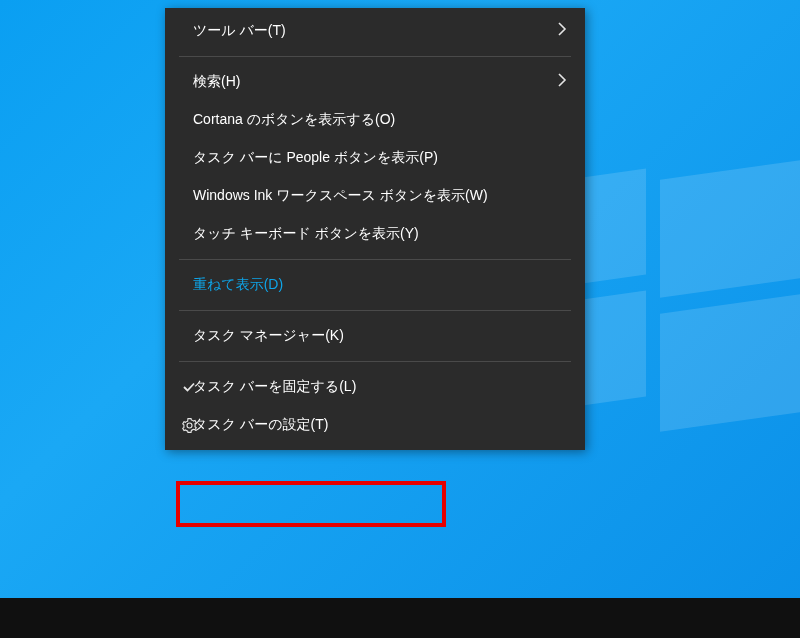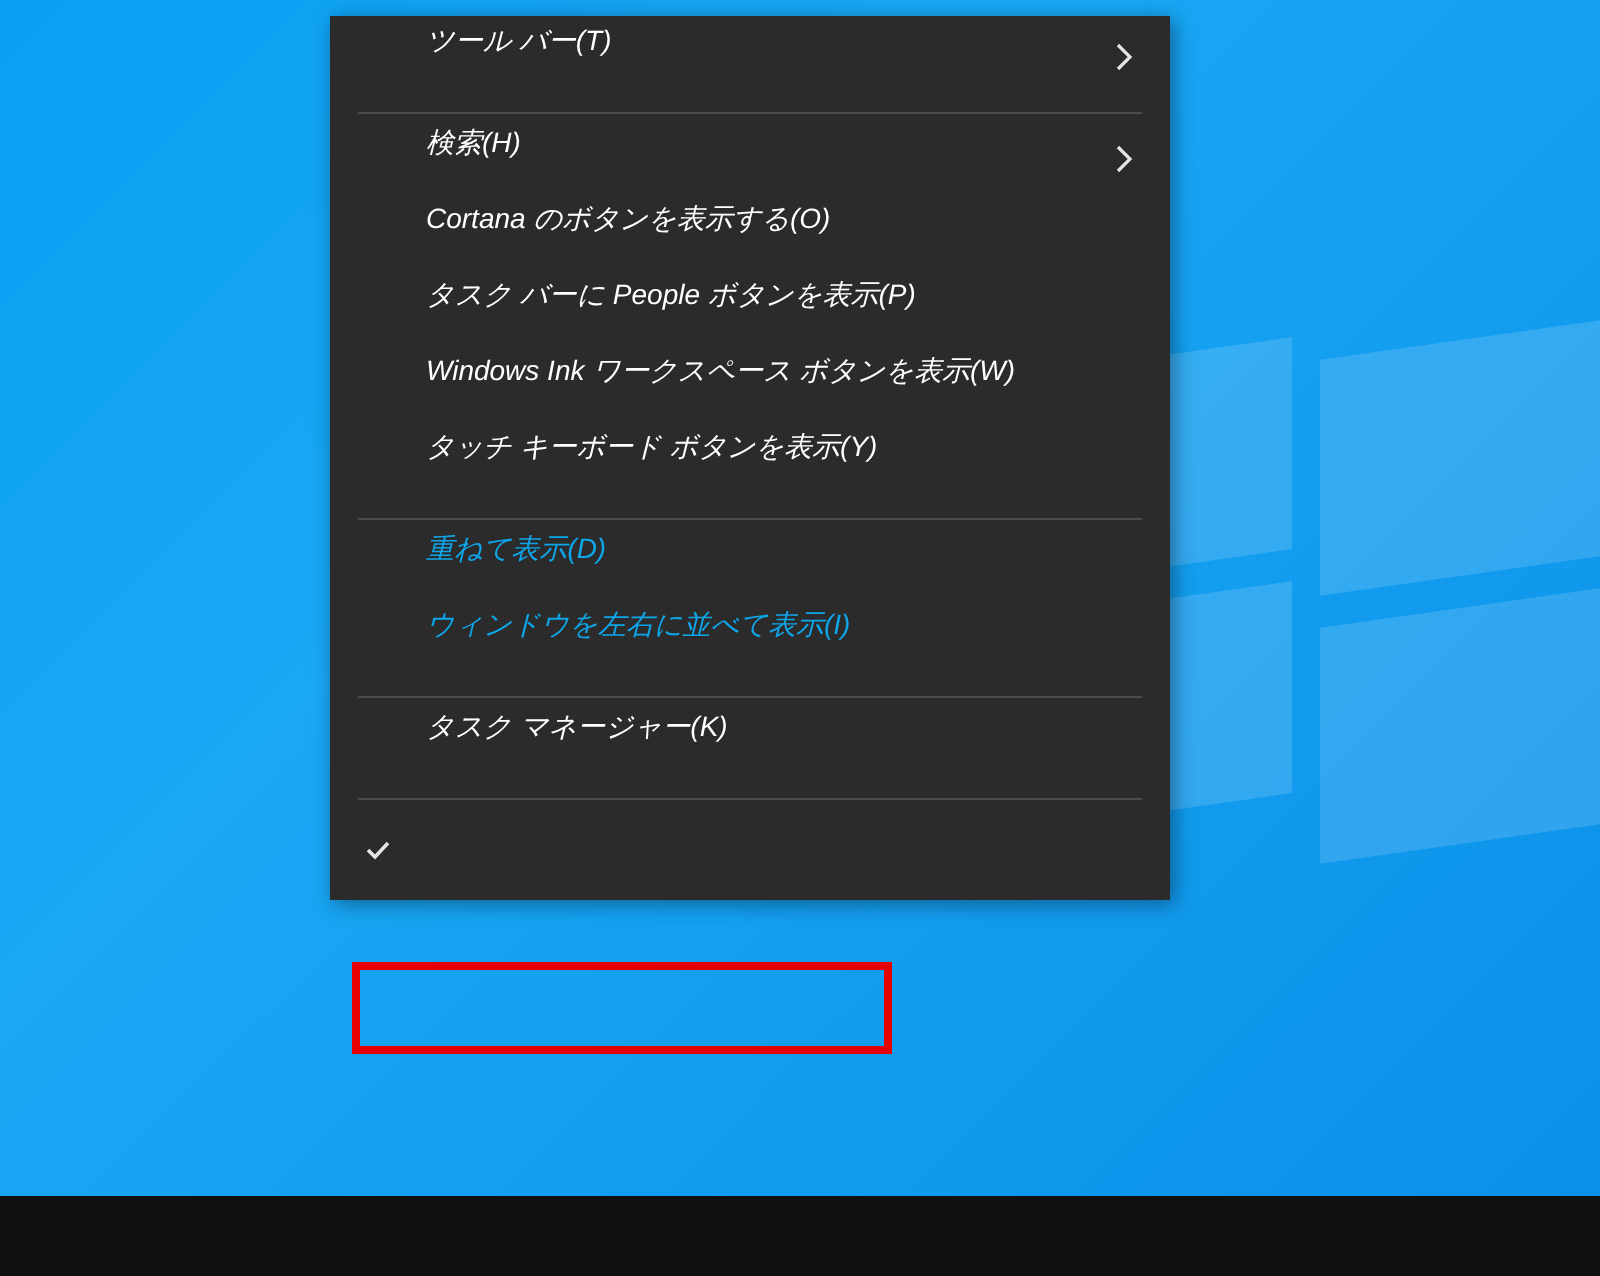--- a/index.html
+++ b/index.html
@@ -29,26 +29,25 @@
     width: 420px;
     background: #2b2b2b;
     color: #fff;
     font-size: 14px;
     padding: 4px 0 6px 0;
     box-shadow: 2px 2px 10px rgba(0,0,0,.4);
   }
   .menu-item {
     position: relative;
     display: flex;
-    align-items: flex-start;
+    align-items: center;
     height: 38px;
-    padding: 0 24px 0 48px;
+    padding: 0 24px 0 28px;
     cursor: default;
     white-space: nowrap;
-    font-style: italic;
   }
   .menu-item.disabled { color: #0ea5e9; }
   .menu-item .arrow {
     position: absolute; right: 18px; top: 50%; transform: translateY(-50%);
     font-size: 16px; color: #e4e4e4;
   }
   .menu-item .lead-icon {
     position: absolute; left: 16px; top: 50%; transform: translateY(-50%);
     width: 16px; height: 16px; display: flex; align-items: center; justify-content: center;
     color: #e6e6e6;
@@ -113,40 +112,46 @@
 
     <div class="menu-item">
       <span>タッチ キーボード ボタンを表示(Y)</span>
     </div>
 
     <div class="sep"></div>
 
     <div class="menu-item disabled">
       <span>重ねて表示(D)</span>
     </div>
-    <div class="menu-item disabled">
-      <span>ウィンドウを左右に並べて表示(I)</span>
-    </div>
 
 
     <div class="sep"></div>
 
     <div class="menu-item">
       <span>タスク マネージャー(K)</span>
     </div>
 
     <div class="sep"></div>
 
     <div class="menu-item">
       <span class="lead-icon">
         <svg width="14" height="14" viewBox="0 0 14 14">
             <path d="M2 7 L5.5 10.5 L12 3.5" stroke="#e6e6e6" stroke-width="1.8" fill="none"></path>
           </svg>
       </span>
+      <span>タスク バーを固定する(L)</span>
     </div>
 
+    <div class="menu-item">
+      <span class="lead-icon">
+        <svg width="15" height="15" viewBox="0 0 24 24">
+          <path fill="none" stroke="#e6e6e6" stroke-width="1.8" d="M12 8a4 4 0 1 0 0 8 4 4 0 0 0 0-8zm9 4c0 .7-.1 1.3-.2 2l2 1.6-2 3.4-2.4-.9c-1 .8-2.2 1.4-3.4 1.7L14.5 23h-5l-.5-2.2c-1.2-.3-2.4-.9-3.4-1.7l-2.4.9-2-3.4 2-1.6c-.1-.7-.2-1.3-.2-2s.1-1.3.2-2l-2-1.6 2-3.4 2.4.9c1-.8 2.2-1.4 3.4-1.7L9.5 1h5l.5 2.2c1.2.3 2.4.9 3.4 1.7l2.4-.9 2 3.4-2 1.6c.1.7.2 1.3.2 2z"></path>
+        </svg>
+      </span>
+      <span>タスク バーの設定(T)</span>
+    </div>
 
   </div>
 
   <div class="highlight" style="left:176px; top:481px; width:270px; height:46px;"></div>
 
   <div class="taskbar"></div>
 </div>
 
 </body></html>

